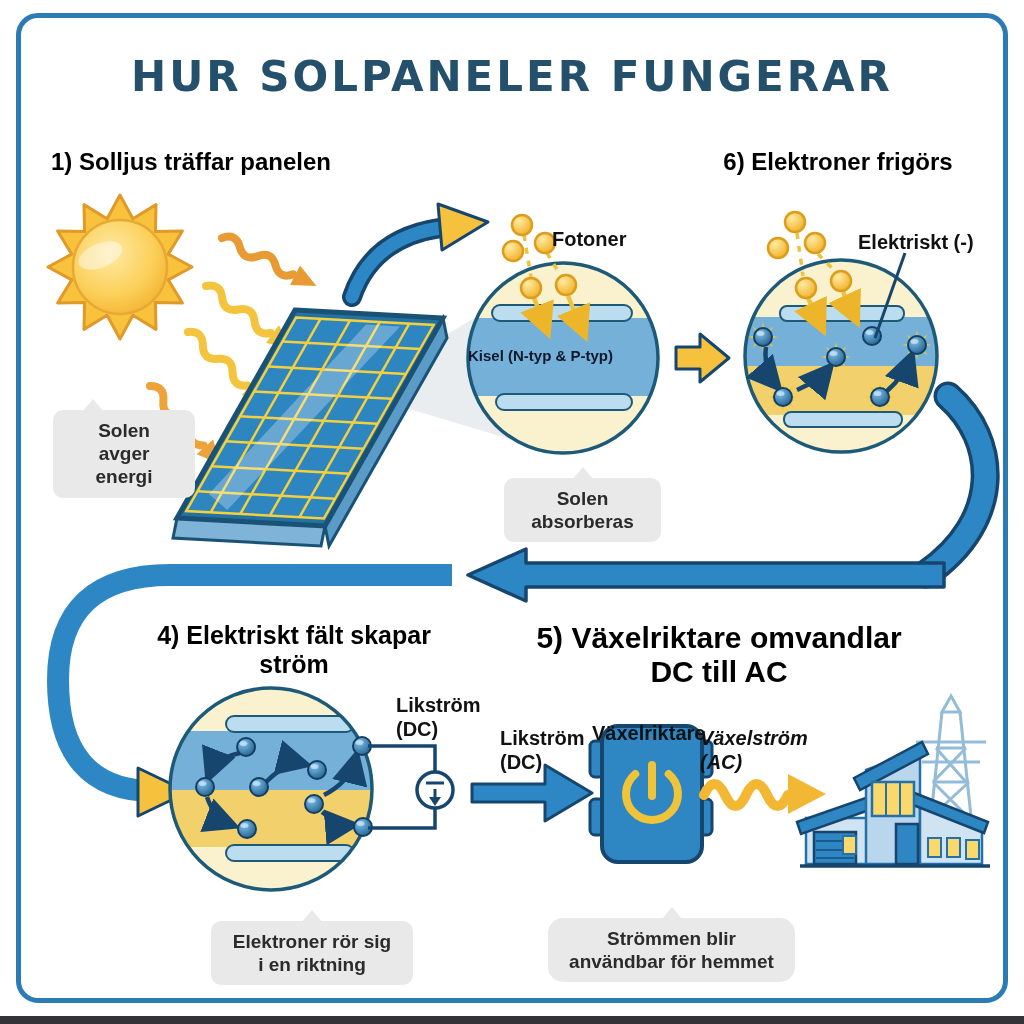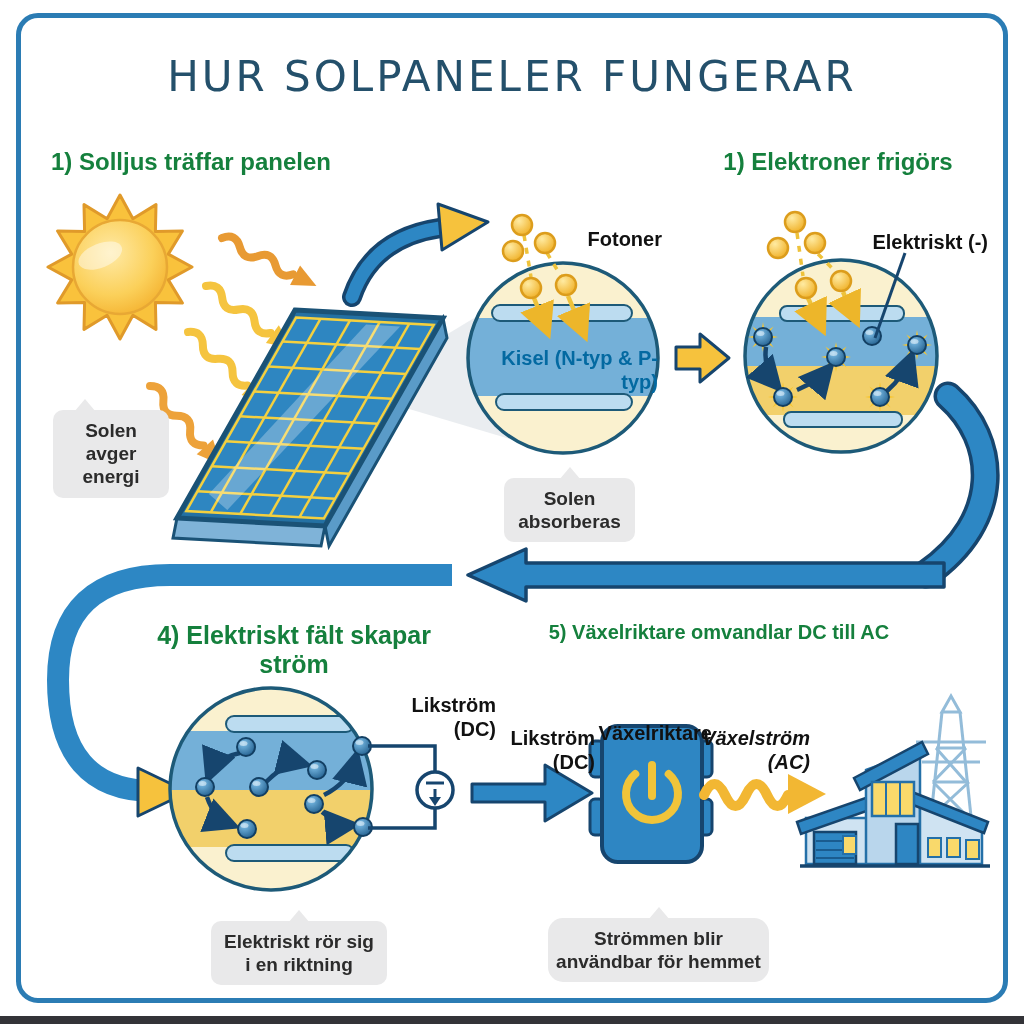--- a/index.html
+++ b/index.html
@@ -2,26 +2,26 @@
 <html><head>
 <meta charset="utf-8">
 <style>
   html,body{margin:0;padding:0;background:#ffffff;}
   .canvas{position:relative;width:1024px;height:1024px;background:#ffffff;overflow:hidden;
           font-family:"Liberation Sans",sans-serif;}
   .frame{position:absolute;left:16px;top:13px;width:982px;height:980px;
          border:5px solid #2b7cb4;border-radius:22px;}
   .art{position:absolute;left:0;top:0;width:1024px;height:1024px;}
   .title{position:absolute;left:40px;top:52px;width:944px;text-align:center;
-         font-family:"DejaVu Sans",sans-serif;font-size:42px;font-weight:400;
+         font-family:"DejaVu Sans",sans-serif;font-size:42px;font-weight:700;
          letter-spacing:3px;color:#24506b;}
-  .step-heading{position:absolute;font-size:24px;font-weight:bold;color:#15803d;text-align:center;}
-  .label{position:absolute;font-size:20px;font-weight:bold;color:#111111;text-align:right;line-height:1.18;}
-  .kisel{font-size:20px;color:#0369a1;}
-  .bubble{position:absolute;background:#e9e9ea;border-radius:10px;padding:9px 8px;
+  .step-heading{position:absolute;font-size:24px;font-weight:bold;color:#000000;text-align:center;}
+  .label{position:absolute;font-size:20px;font-weight:bold;color:#111111;text-align:left;line-height:1.18;}
+  .kisel{font-size:15px;color:#0f172a;}
+  .bubble{position:absolute;background:#e9e9ea;border-radius:10px;padding:9px 21px;
           font-size:19px;font-weight:bold;color:#2b2b2b;text-align:center;line-height:1.22;}
   .bubble::before{content:"";position:absolute;top:-11px;left:var(--ptr,50%);margin-left:-11px;
           border-left:11px solid transparent;border-right:11px solid transparent;
           border-bottom:13px solid #e9e9ea;}
   .bottom-strip{position:absolute;left:0;bottom:0;width:1024px;height:8px;background:#333338;}
 </style>
 </head>
 <body>
 
 <div class="canvas">
@@ -286,31 +286,31 @@
       <rect x="928" y="838" width="13" height="19" fill="#f9d96b" stroke="#2470a8" stroke-width="2"></rect>
       <rect x="947" y="838" width="13" height="19" fill="#f9d96b" stroke="#2470a8" stroke-width="2"></rect>
       <rect x="966" y="840" width="13" height="19" fill="#f9d96b" stroke="#2470a8" stroke-width="2"></rect>
       <line x1="800" y1="866" x2="990" y2="866" stroke="#16456e" stroke-width="3.5"></line>
     </g>
   </svg>
 
   <div class="title">HUR SOLPANELER FUNGERAR</div>
 
   <div class="step-heading" style="left:41px;top:148px;width:300px;">1) Solljus träffar panelen</div>
-  <div class="step-heading" style="left:688px;top:148px;width:300px;">1) Elektroner frigörs</div>
+  <div class="step-heading" style="left:688px;top:148px;width:300px;">6) Elektroner frigörs</div>
   <div class="step-heading" style="left:119px;top:621px;width:350px;font-size:25px;">4) Elektriskt fält skapar ström</div>
-  <div class="step-heading" style="left:519px;top:621px;width:400px;font-size:20px;">5) Växelriktare omvandlar DC till AC</div>
+  <div class="step-heading" style="left:519px;top:621px;width:400px;font-size:30px;">5) Växelriktare omvandlar DC till AC</div>
 
   <div class="label" style="left:552px;top:228px;width:110px;">Fotoner</div>
   <div class="label kisel" style="left:468px;top:347px;width:190px;">Kisel (N-typ &amp; P-typ)</div>
   <div class="label" style="left:858px;top:231px;width:130px;">Elektriskt (-)</div>
   <div class="label" style="left:396px;top:694px;width:100px;">Likström (DC)</div>
   <div class="label" style="left:500px;top:727px;width:95px;">Likström (DC)</div>
   <div class="label" style="left:592px;top:722px;width:120px;">Växelriktare</div>
   <div class="label" style="left:700px;top:727px;width:110px;font-style:italic;">Växelström (AC)</div>
 
   <div class="bubble" style="left:53px;top:410px;width:100px;--ptr:28%;">Solen avger energi</div>
   <div class="bubble" style="left:504px;top:478px;width:115px;">Solen absorberas</div>
-  <div class="bubble" style="left:211px;top:921px;width:160px;">Elektriskt rör sig i en riktning</div>
+  <div class="bubble" style="left:211px;top:921px;width:160px;">Elektroner rör sig i en riktning</div>
   <div class="bubble" style="left:548px;top:918px;width:205px;border-radius:15px;">Strömmen blir användbar för hemmet</div>
 
   <div class="bottom-strip"></div>
 </div>
 
 </body></html>

